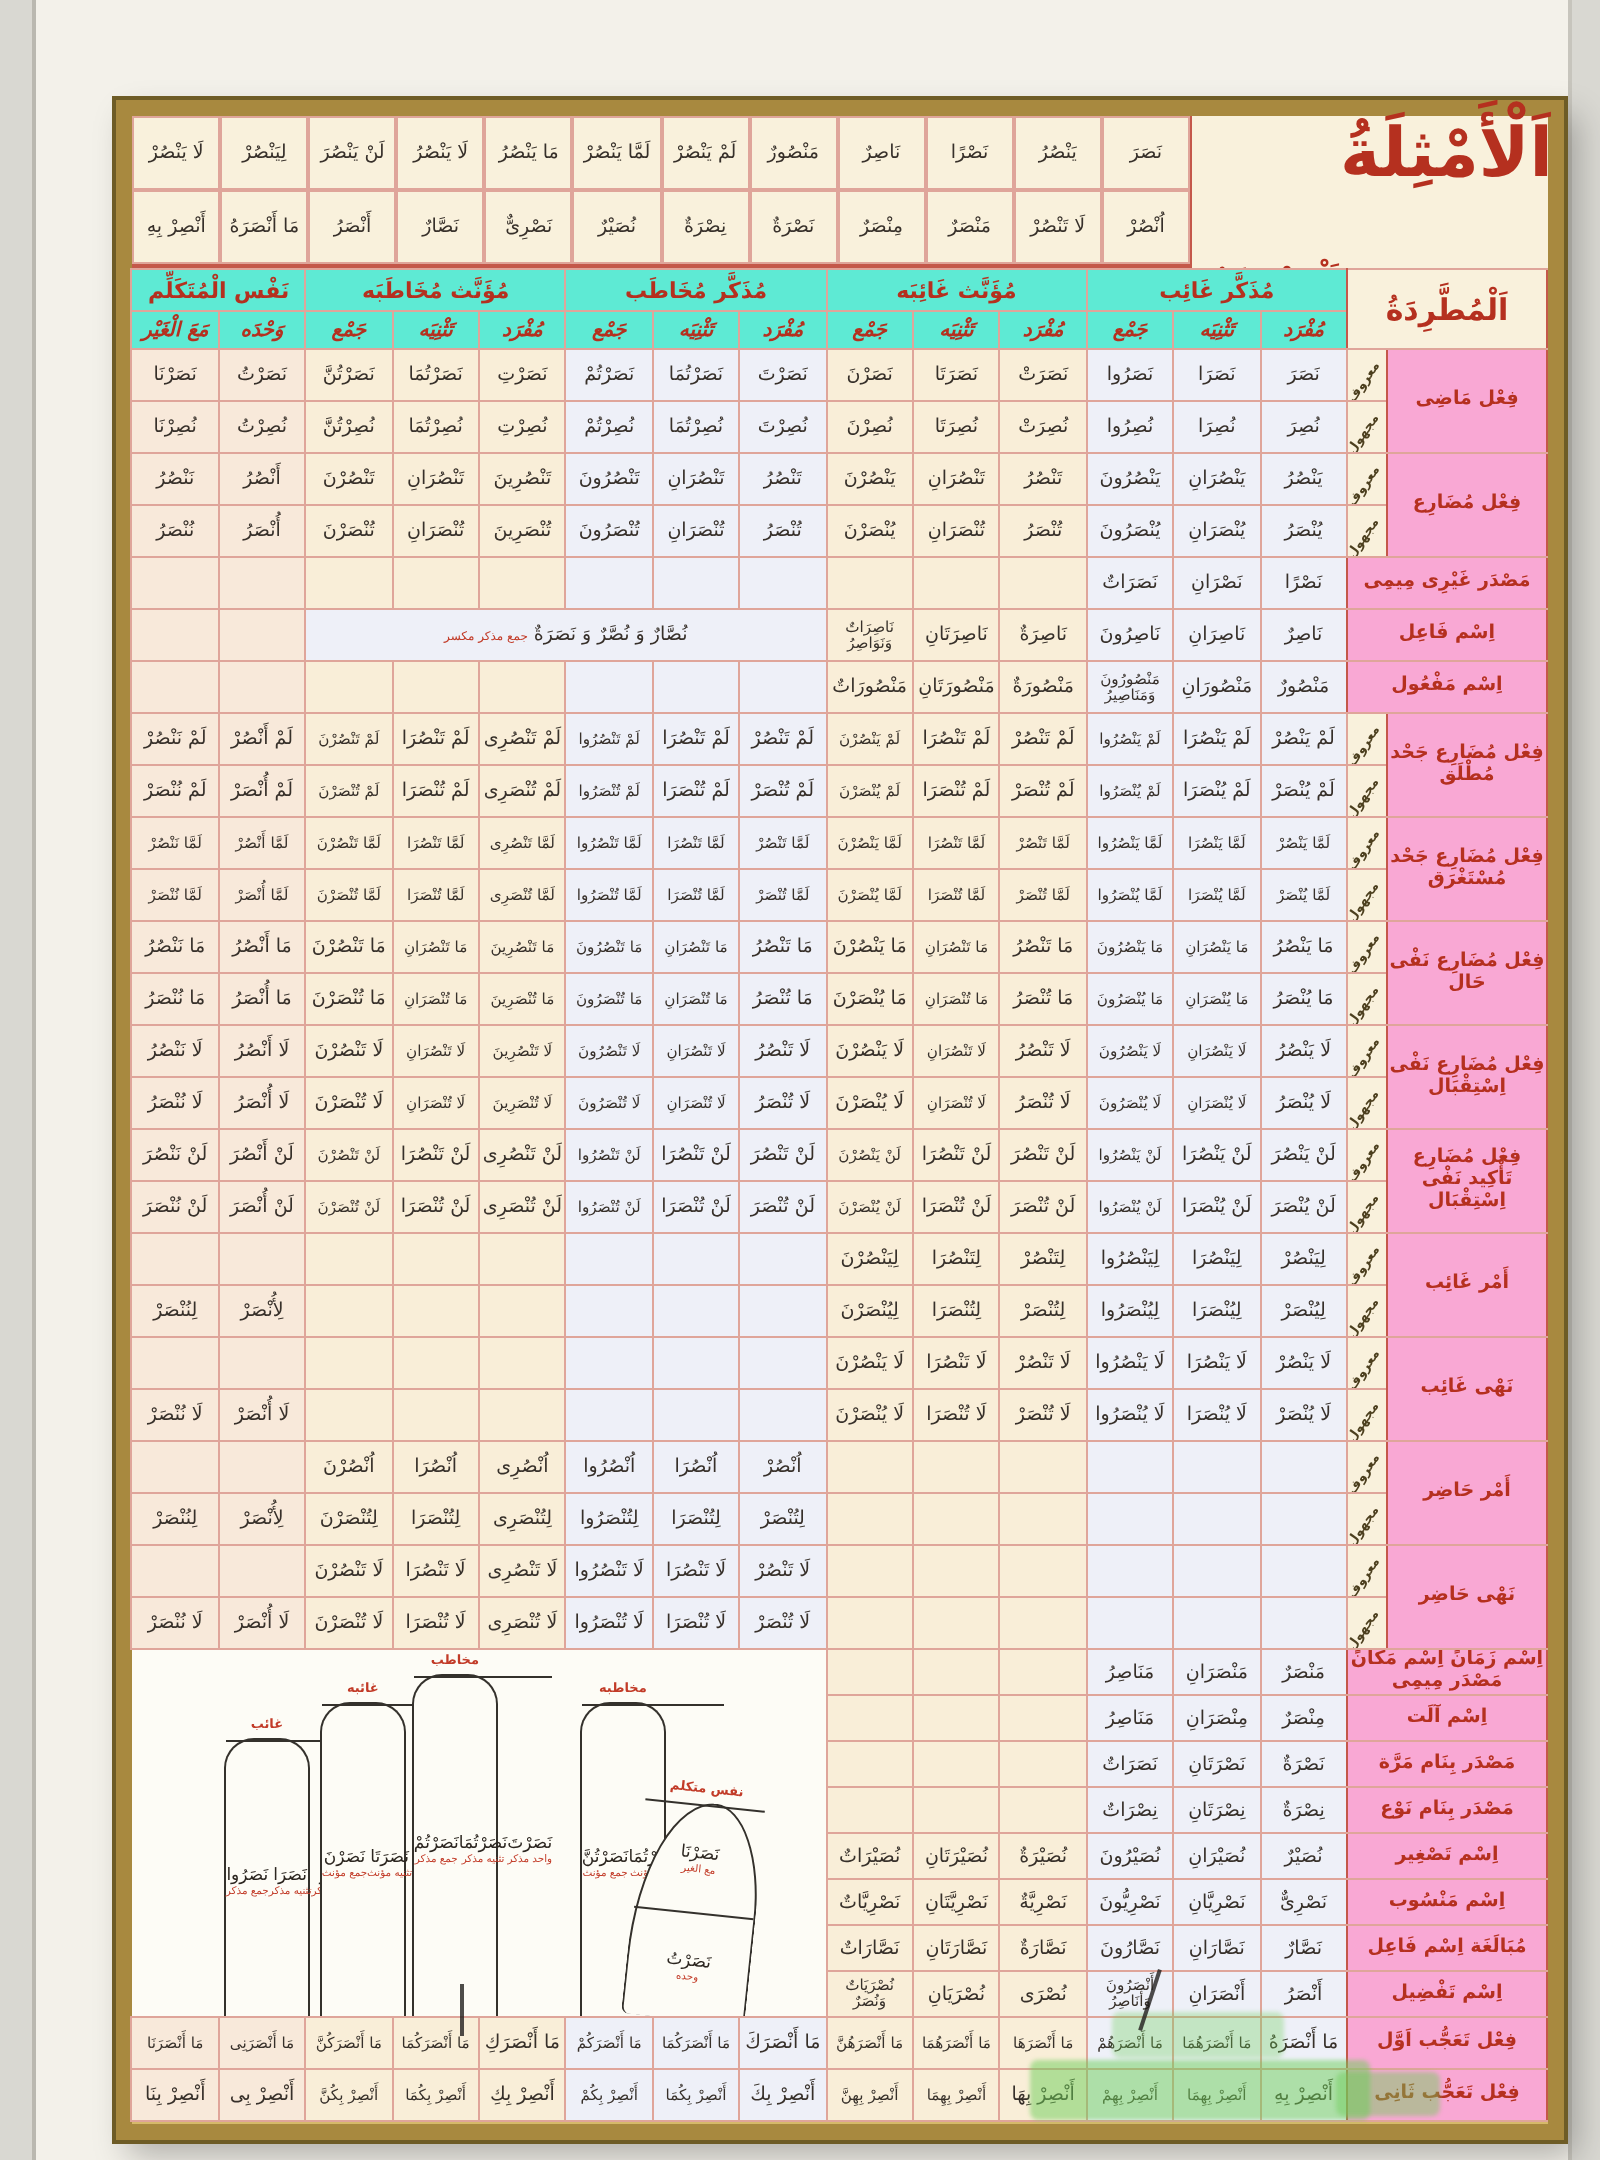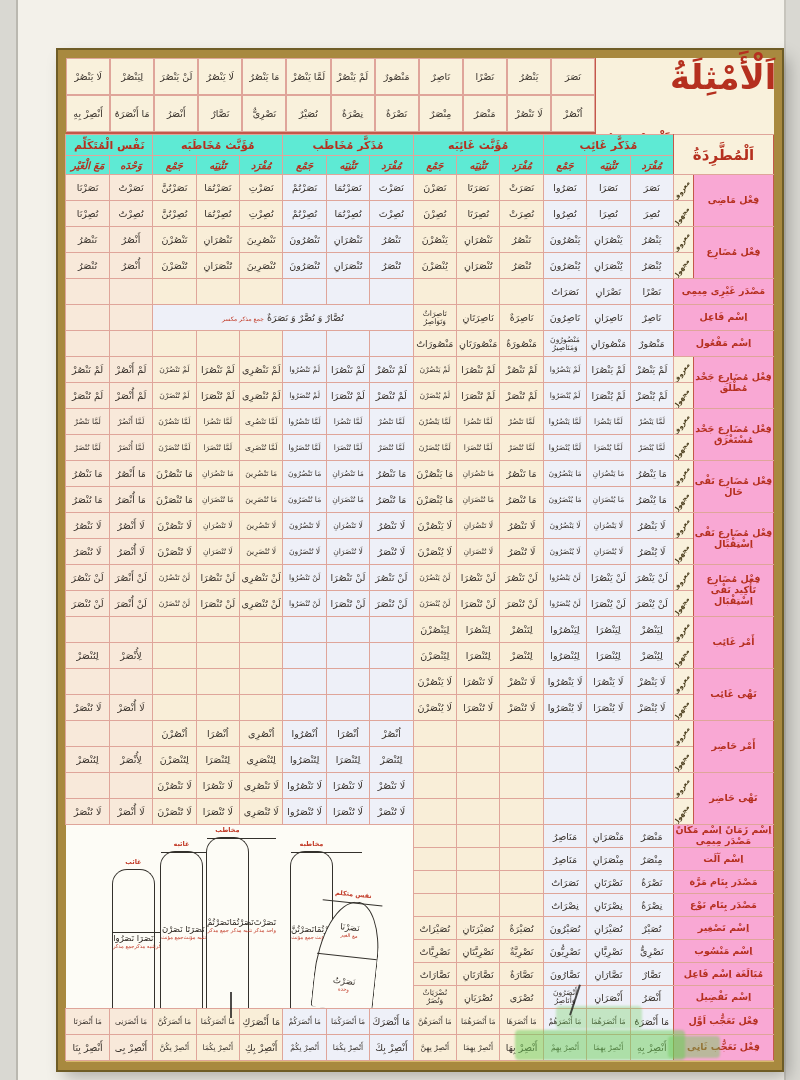--- a/index.html
+++ b/index.html
@@ -40,21 +40,21 @@
   td.mut{background:#f8e9da;}
   tr.rA{height:26px;}  tr.rB{height:23px;}  tr.rC{height:26px;}
   tr.tb td{border-top:1.4px solid #c4584a;}
   td.merge{background:#eef0f8;font-size:9.5px;color:#37302a;white-space:nowrap;}
   td.merge .m-note{font-size:6px;color:#c23b28;margin-right:3px;}
   td.hand-slot{background:#fdfcf6;position:relative;border-left:none;}
   
   .hand{position:absolute;inset:0;direction:ltr;}
   .finger{position:absolute;border:1.6px solid #34312c;border-bottom:none;
     border-radius:15px 15px 0 0;background:#fdfcf6;width:41px;display:flex;flex-direction:row;}
-  .f1{left:46px;top:44px;height:140px;align-items:center;}
+  .f1{left:46px;top:44px;height:140px;}
   .f2{left:94px;top:26px;height:158px;}
   .f3{left:140px;top:12px;height:172px;}
   .f4{left:188px;top:26px;height:158px;margin-left:36px;}
   .thumb{position:absolute;left:250px;top:76px;width:60px;height:108px;
     border:1.6px solid #34312c;border-bottom:none;background:#fdfcf6;
     border-radius:60% 42% 4px 4px / 75% 52% 4px 4px;transform:rotate(6deg);
     display:flex;flex-direction:column;}
   .f-title{position:absolute;top:-12px;left:-6px;right:-6px;text-align:center;
     color:#c23b28;font-size:6.5px;font-weight:bold;}
   .f-seg{flex:1;display:flex;flex-direction:column;align-items:center;justify-content:center;

